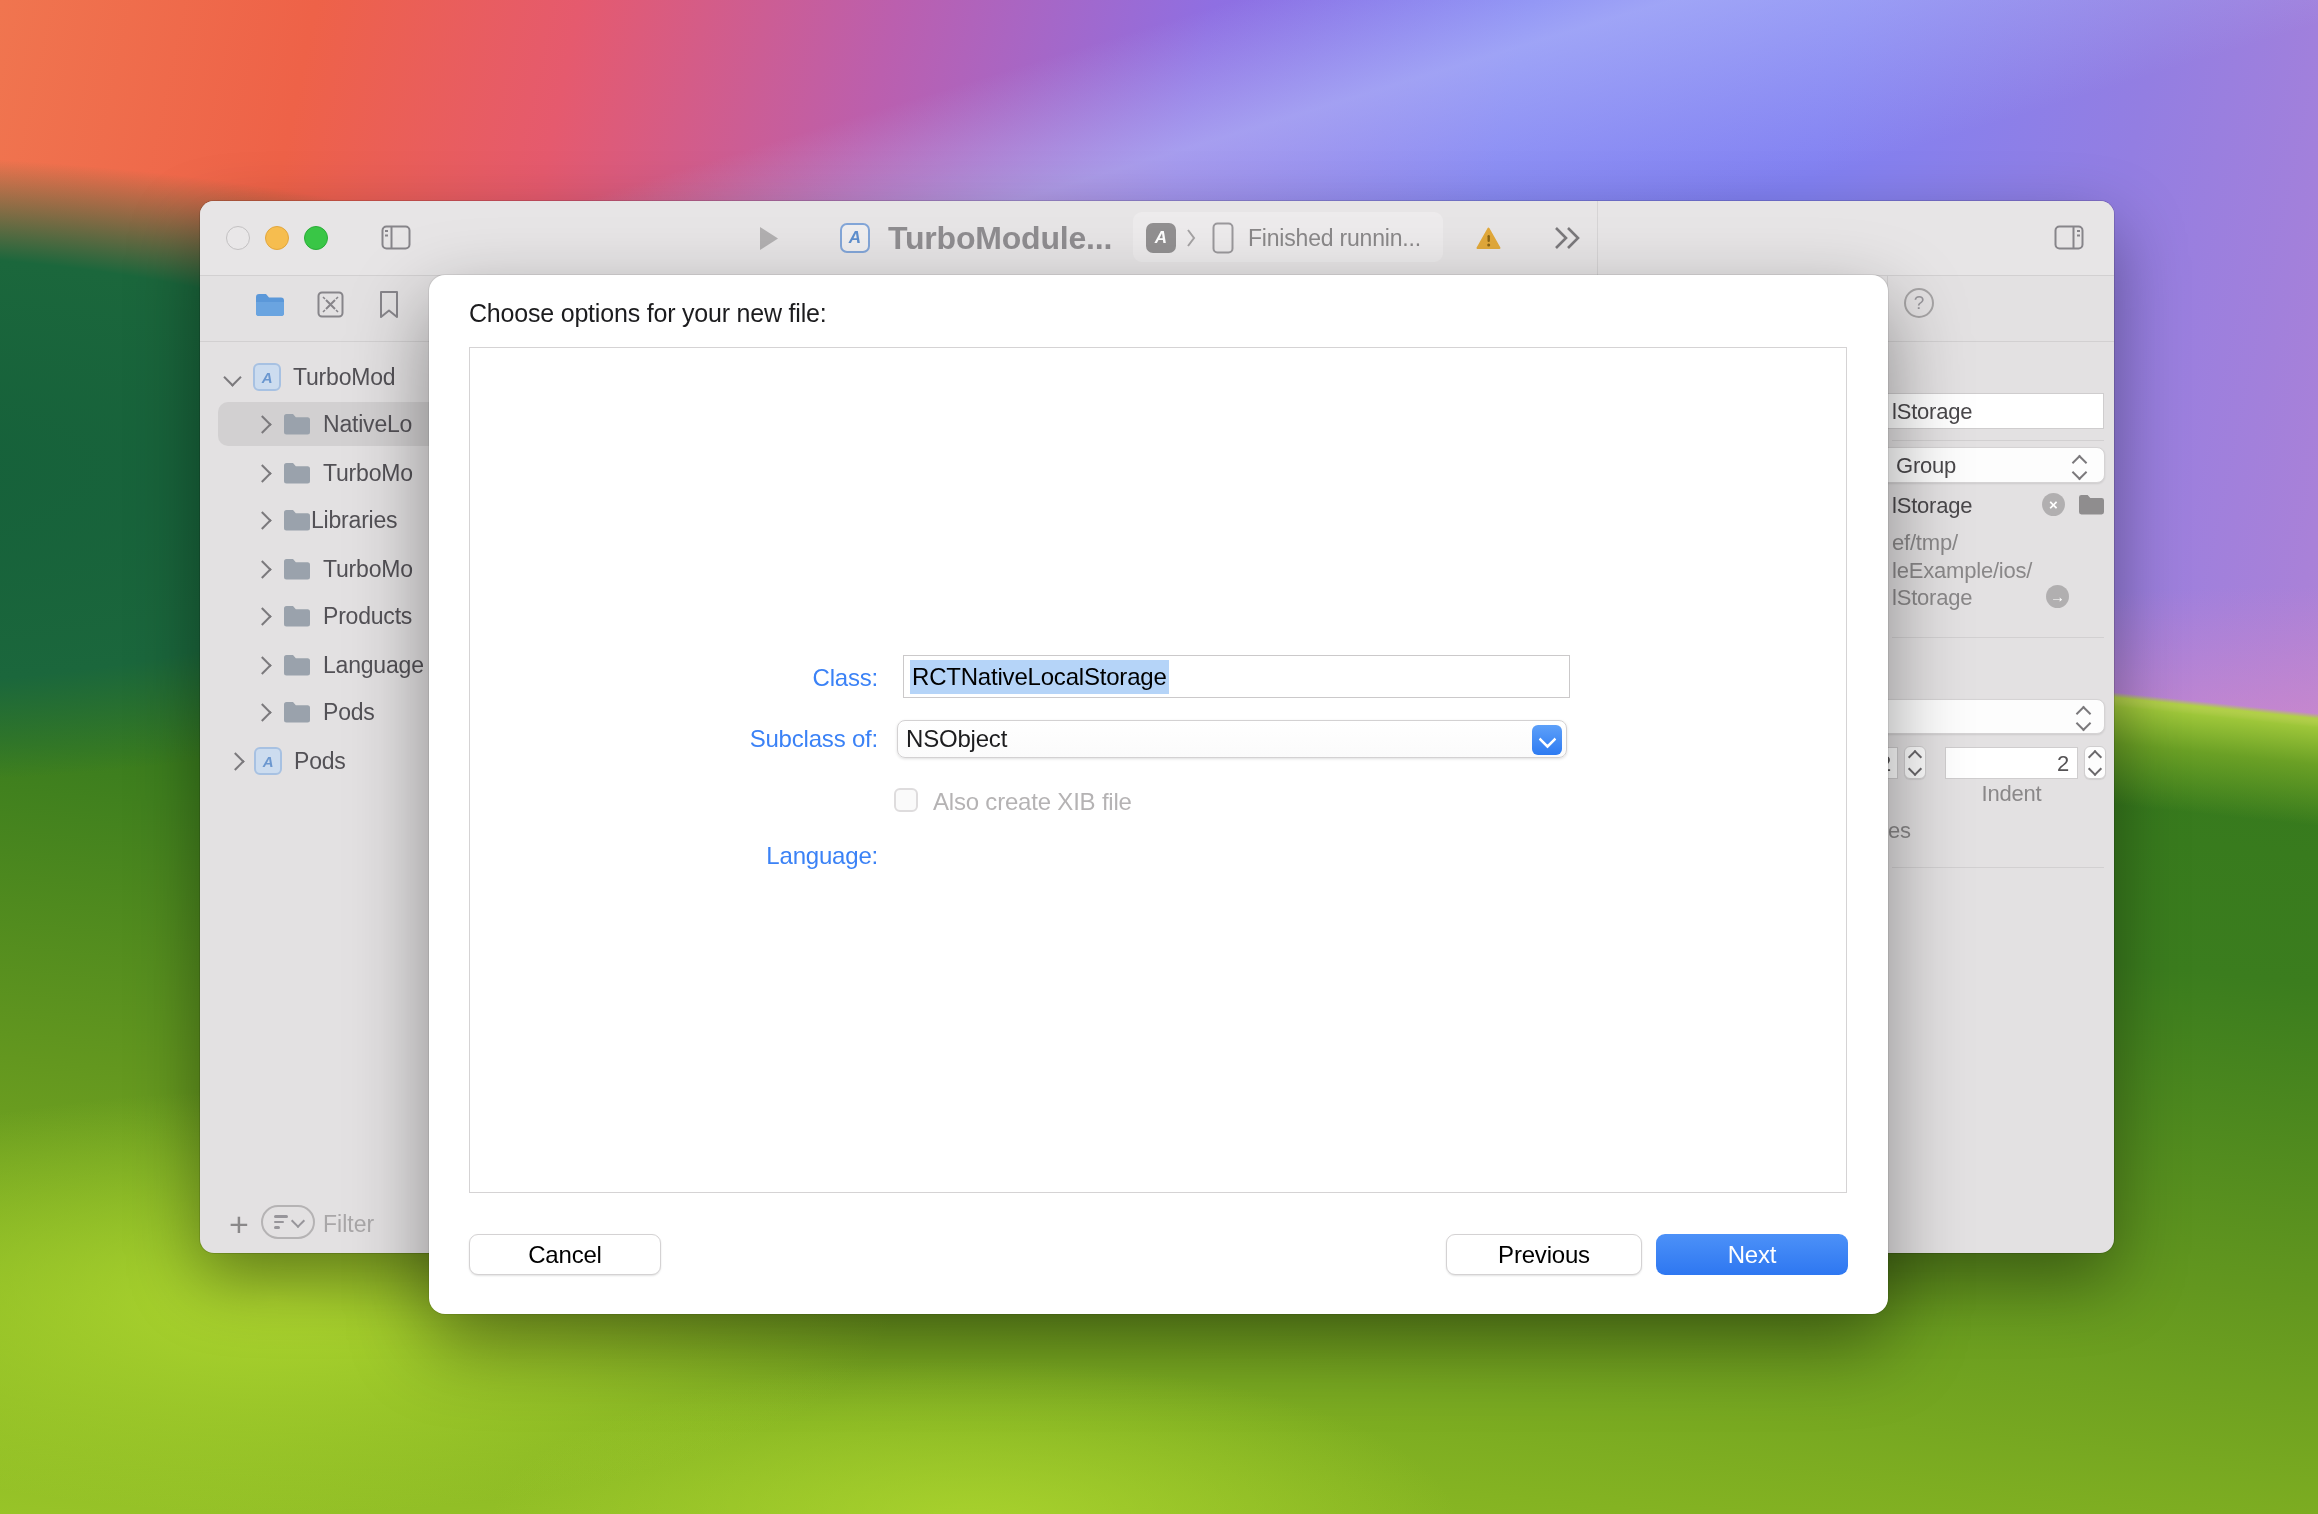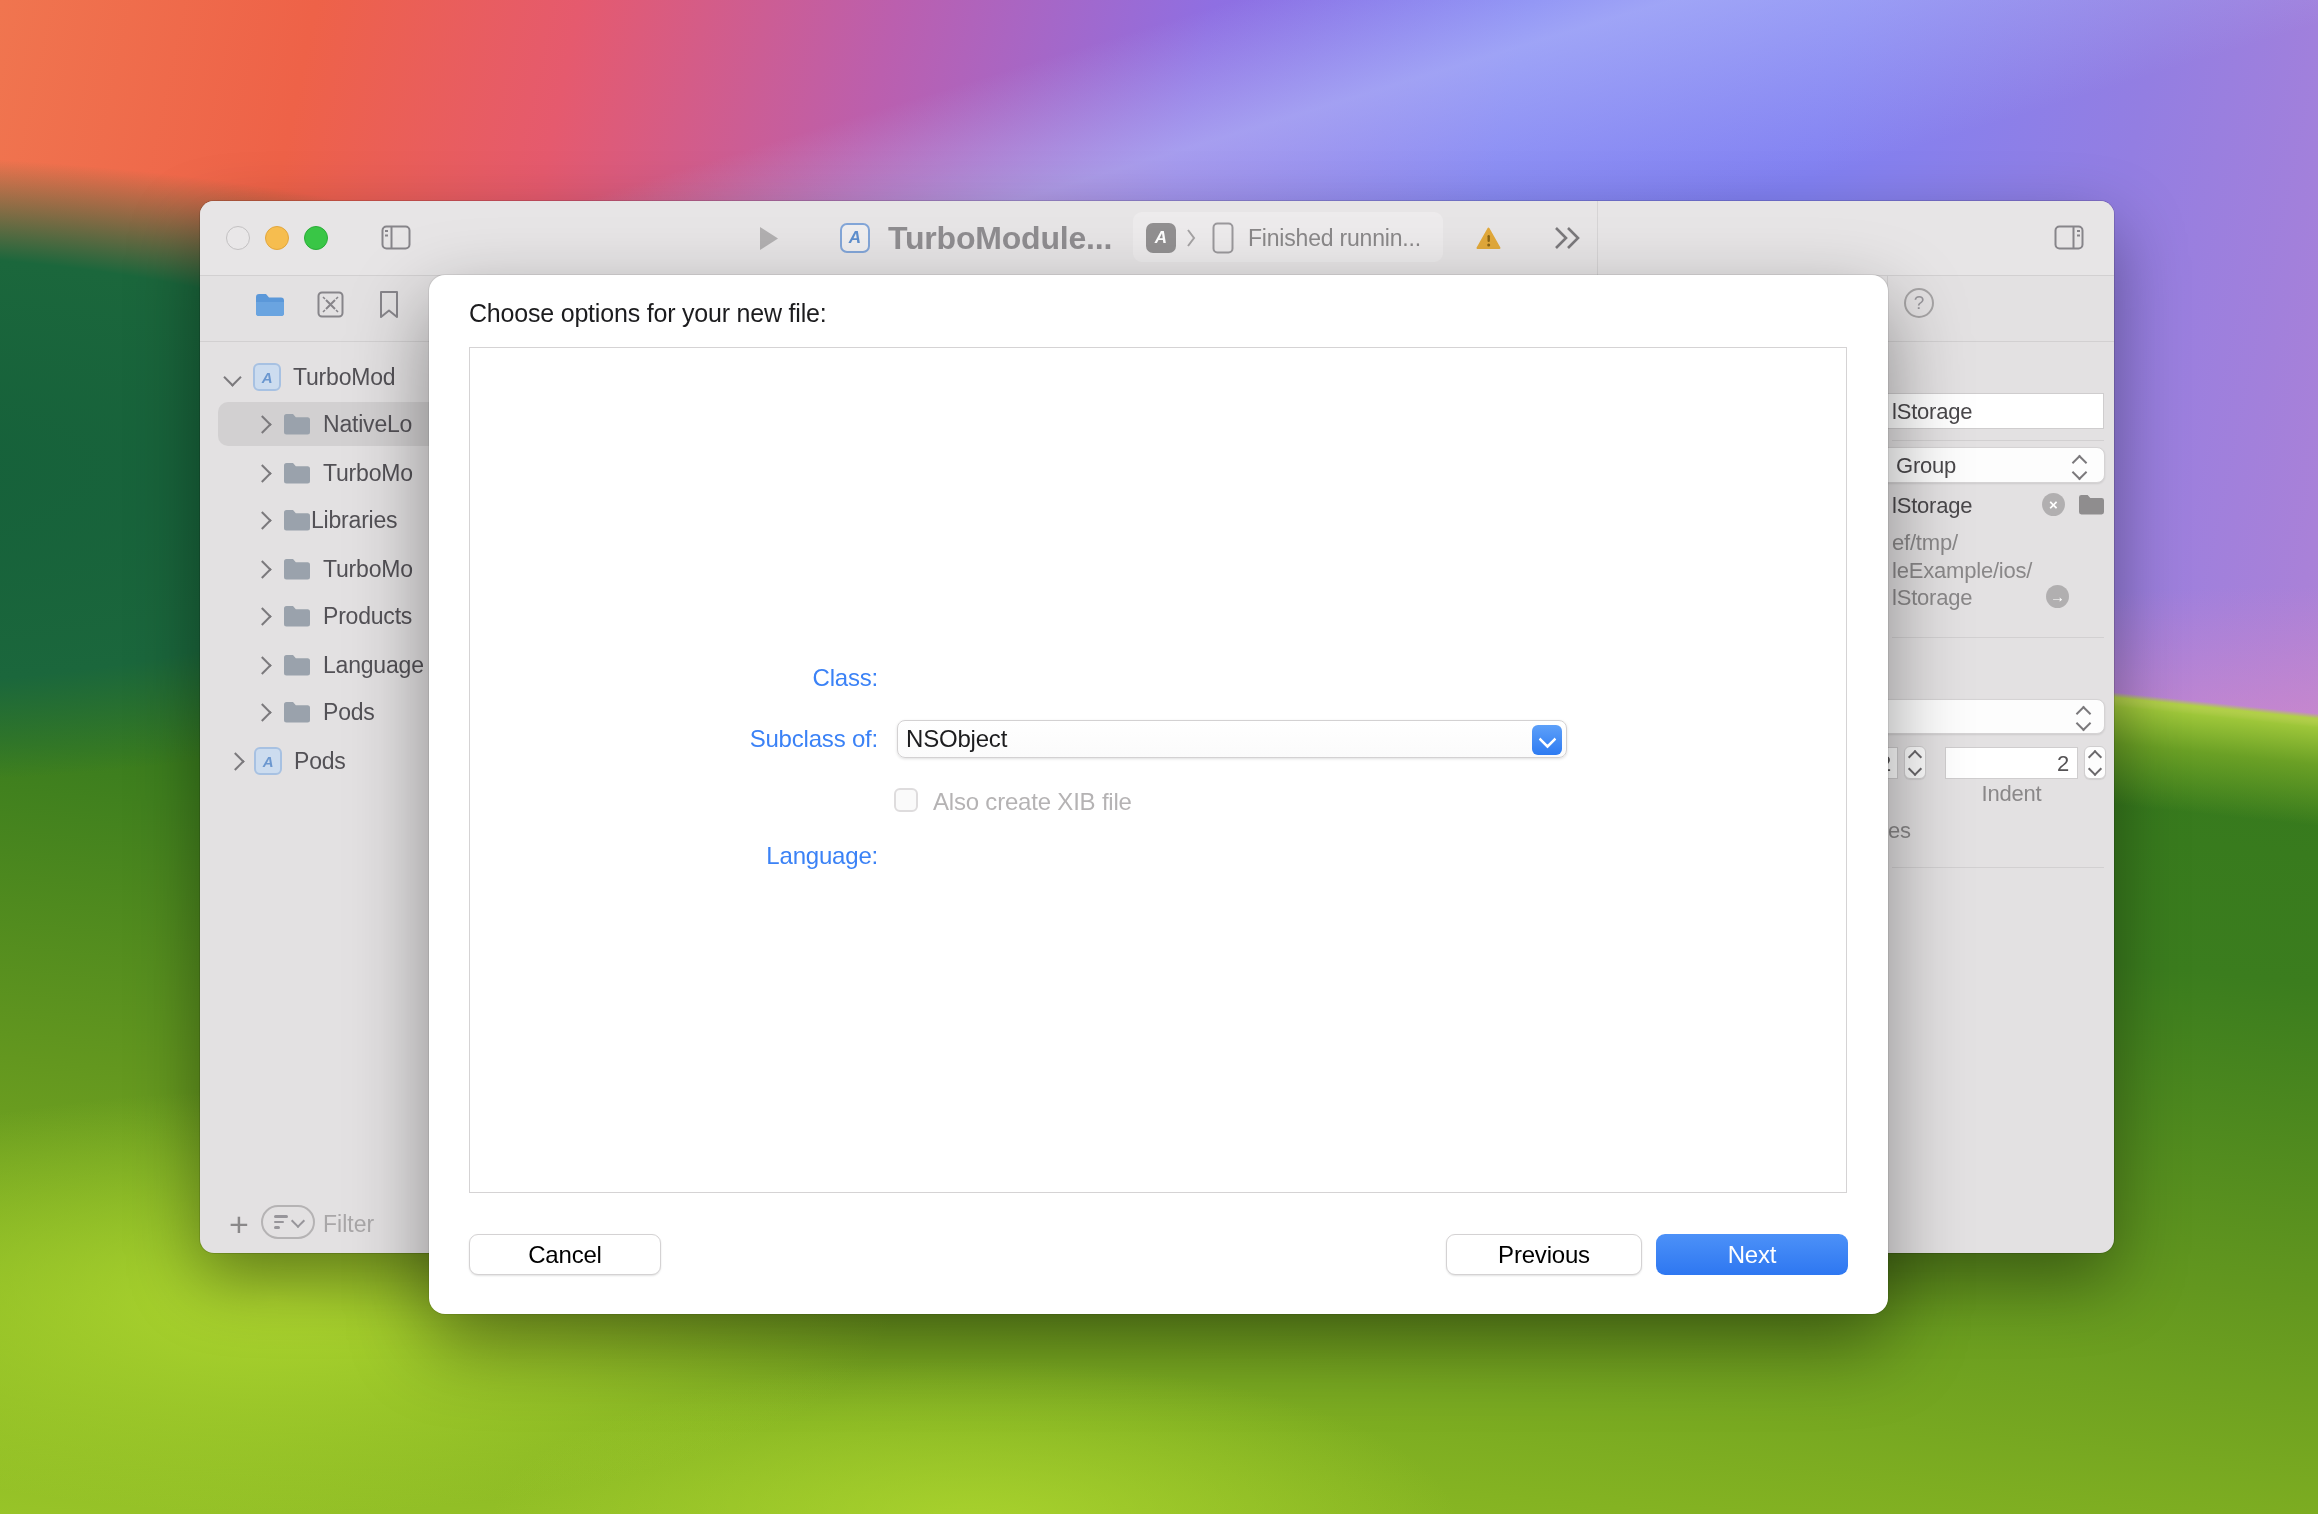--- a/index.html
+++ b/index.html
@@ -308,20 +308,23 @@
     <div class="insp-txt insp-gray" style="left:1688px;top:617px">es</div>
 
     <div class="hdiv" style="left:1692px;top:666px;width:212px"></div>
   </div>
 
   <div id="dialog">
     <div class="dlg-title">Choose options for your new file:</div>
     <div class="dlg-box"></div>
 
     <div class="flabel" style="top:389px">Class:</div>
+    <div class="tfield">
+      <span class="selhl">RCTNativeLocalStorage</span>
+    </div>
 
     <div class="flabel" style="top:450px">Subclass of:</div>
     <div class="combo" style="top:445px;height:38px">
       <span>NSObject</span>
       <span class="bluebtn" style="right:4px;width:30px;height:30px">
         <b class="wchev d"></b>
       </span>
     </div>
 
     <div class="checkbox"></div>

